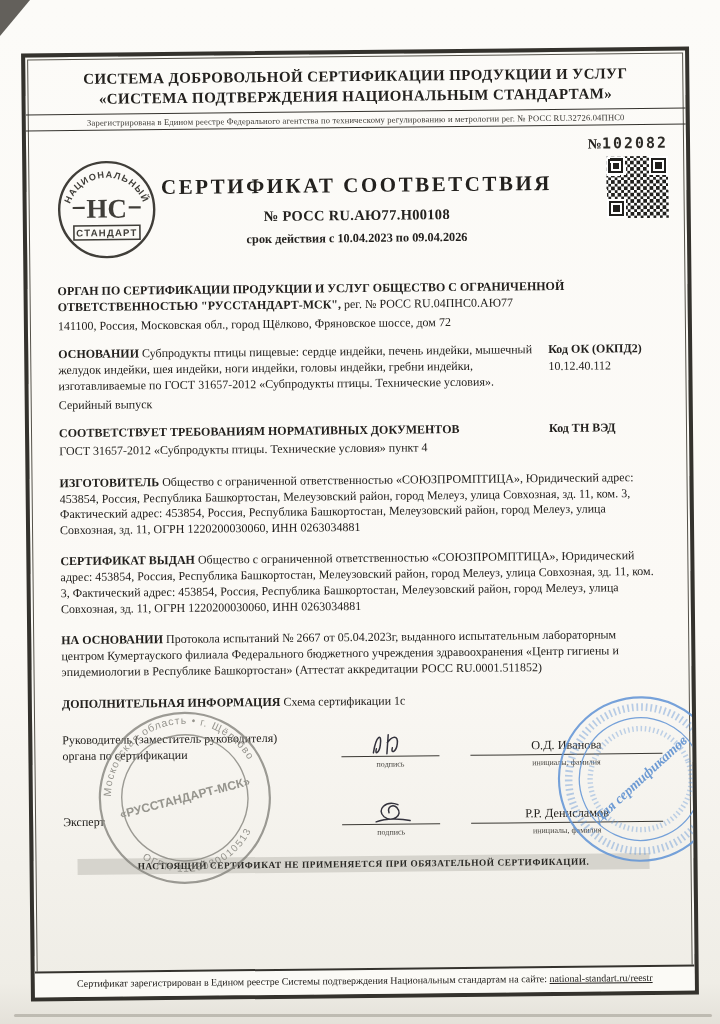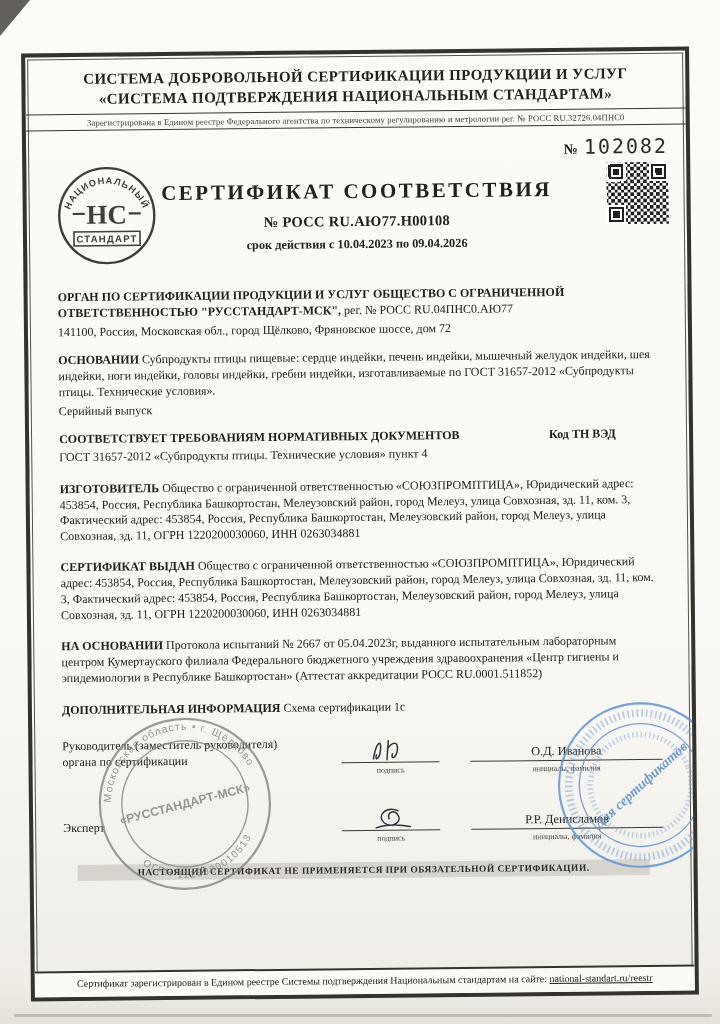--- a/index.html
+++ b/index.html
@@ -33,22 +33,22 @@
   
   .hdr { padding-top: 13px; text-align: center; }
   .hdr .l1, .hdr .l2 { font-weight: bold; font-size: 15px; letter-spacing: .4px; line-height: 1.3; }
   .reg-strip {
     margin-top: 5px; border-top: 1.5px solid #34322d; border-bottom: 1.5px solid #34322d;
     font-size: 8.6px; padding: 2.5px 4px; color: #3a3833; letter-spacing: .15px; text-align: center;
   }
   .docno-row { text-align: right; padding: 9px 18px 0 0; }
   .docno-label { font-size: 14px; font-weight: bold; }
   .docno {
-    font-family: "DejaVu Sans Mono", monospace; font-size: 20px; font-weight: normal;
-    letter-spacing: 2px; color: #2d2b27; margin-left: 6px;
+    font-family: "DejaVu Sans Mono", monospace; font-size: 15px; font-weight: bold;
+    letter-spacing: 2px; color: #2d2b27; 
   }
   
   .title-row { position: relative; height: 114px; }
   .logo { position: absolute; left: 30px; top: 2px; width: 100px; height: 100px; }
   .qr { position: absolute; right: 18px; top: 4px; width: 62px; height: 62px; }
   .t-main { padding-top: 18px; text-align: center; font-size: 21px; font-weight: bold; letter-spacing: 2.5px; }
   .t-no { text-align: center; font-weight: bold; font-size: 14.5px; margin-top: 9px; letter-spacing: .3px; }
   .t-val { text-align: center; font-weight: bold; font-size: 12.3px; margin-top: 7px; }
   
   .sec { padding: 0 30px; font-size: 12px; line-height: 1.33; margin-top: 12px; }
@@ -165,20 +165,24 @@
       <span>рег. № РОСС RU.04ПНС0.АЮ77</span>
       <span class="addr-line" style="display:block">141100, Россия,  Московская обл., город Щёлково, Фряновское шоссе, дом 72</span>
     </p>
 
     <div class="sec two-col">
       <div class="main">
         <b>ОСНОВАНИИ</b>
         <span>Субпродукты птицы пищевые: сердце индейки, печень индейки, мышечный желудок индейки, шея индейки, ноги индейки, головы индейки, гребни индейки, изготавливаемые по ГОСТ 31657-2012 «Субпродукты птицы. Технические условия».</span>
         <span class="serial-line" style="display:block">Серийный выпуск</span>
       </div>
+      <div class="code">
+        <b>Код ОК (ОКПД2)</b>
+        <span>10.12.40.112</span>
+      </div>
     </div>
 
     <div class="sec two-col">
       <div class="main">
         <b>СООТВЕТСТВУЕТ ТРЕБОВАНИЯМ НОРМАТИВНЫХ ДОКУМЕНТОВ</b>
         <span style="display:block;margin-top:2px">ГОСТ 31657-2012 «Субпродукты птицы. Технические условия» пункт 4</span>
       </div>
       <div class="code">
         <b>Код ТН ВЭД</b>
       </div>

